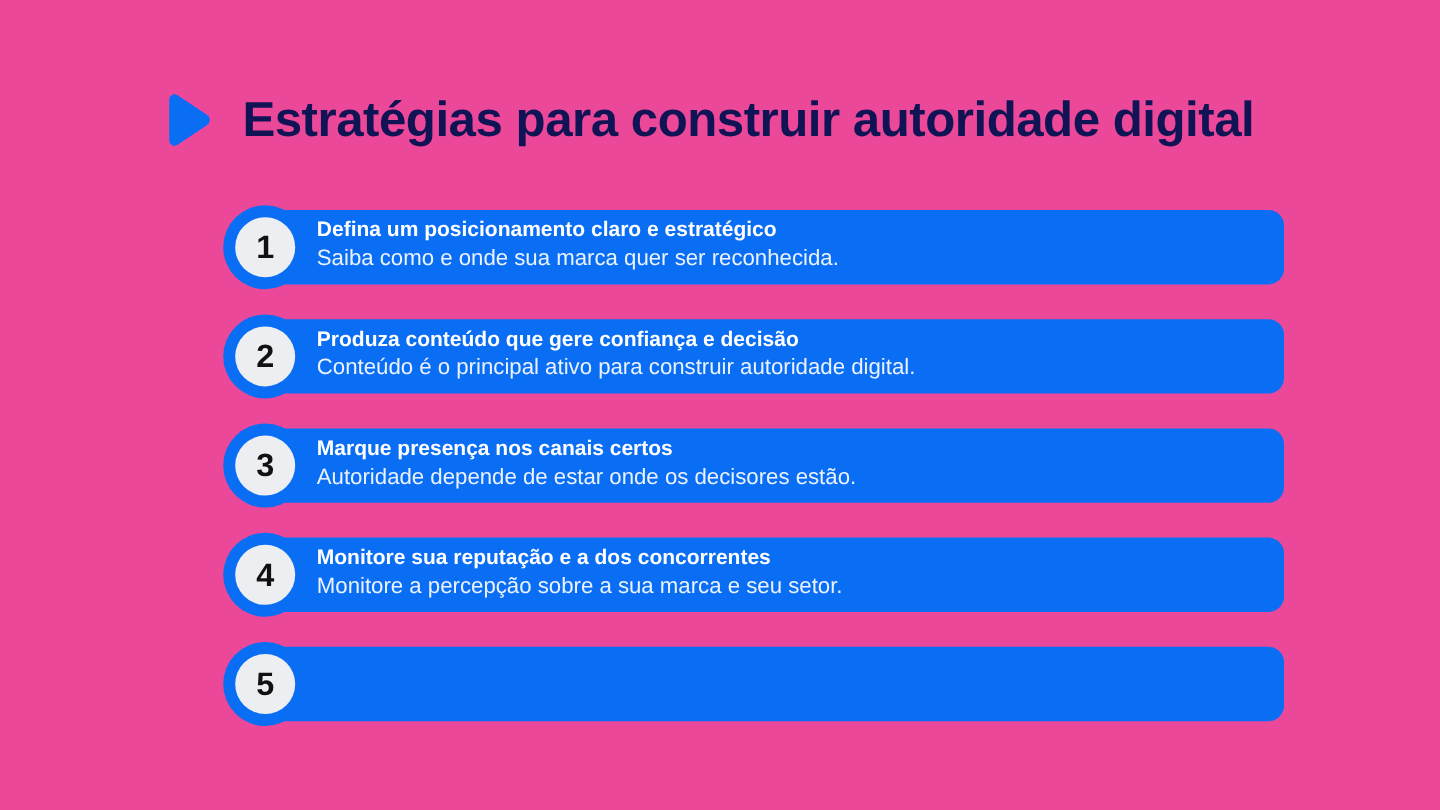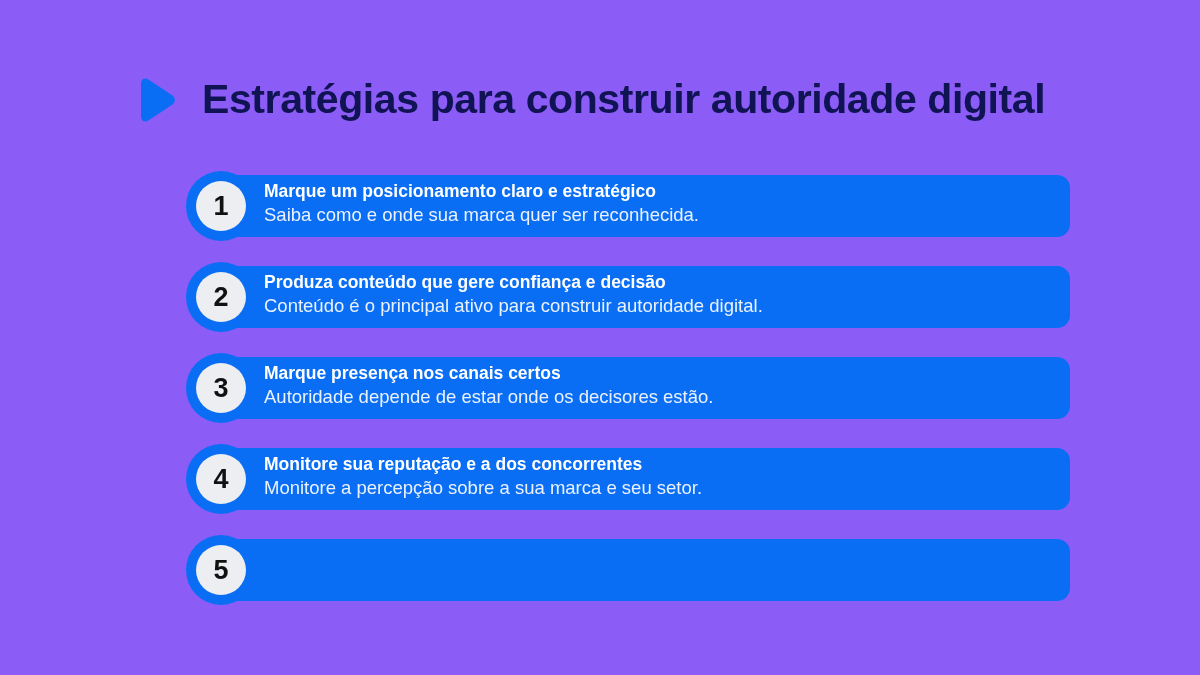--- a/index.html
+++ b/index.html
@@ -13,21 +13,21 @@
   body {
     background: #cfdef0;
     font-family: "Liberation Sans", "DejaVu Sans", sans-serif;
     -webkit-font-smoothing: antialiased;
   }
 
   .slide {
     position: relative;
     width: 1200px;
     height: 675px;
-    background: #8b5cf6;
+    background: #ec4899;
   }
 
   
   .header {
     position: absolute;
     left: 134px;
     top: 76px;
     display: flex;
     align-items: center;
     gap: 24px;
@@ -148,21 +148,21 @@
   <div class="steps">
 
     <div class="step-row">
       <div class="step-bar"></div>
       <div class="step-badge">
         <div class="step-badge-inner">
           <span class="step-number">1</span>
         </div>
       </div>
       <div class="step-text">
-        <div class="step-title">Marque um posicionamento claro e estratégico</div>
+        <div class="step-title">Defina um posicionamento claro e estratégico</div>
         <div class="step-sub">Saiba como e onde sua marca quer ser reconhecida.</div>
       </div>
     </div>
 
     <div class="step-row">
       <div class="step-bar"></div>
       <div class="step-badge">
         <div class="step-badge-inner">
           <span class="step-number">2</span>
         </div>

